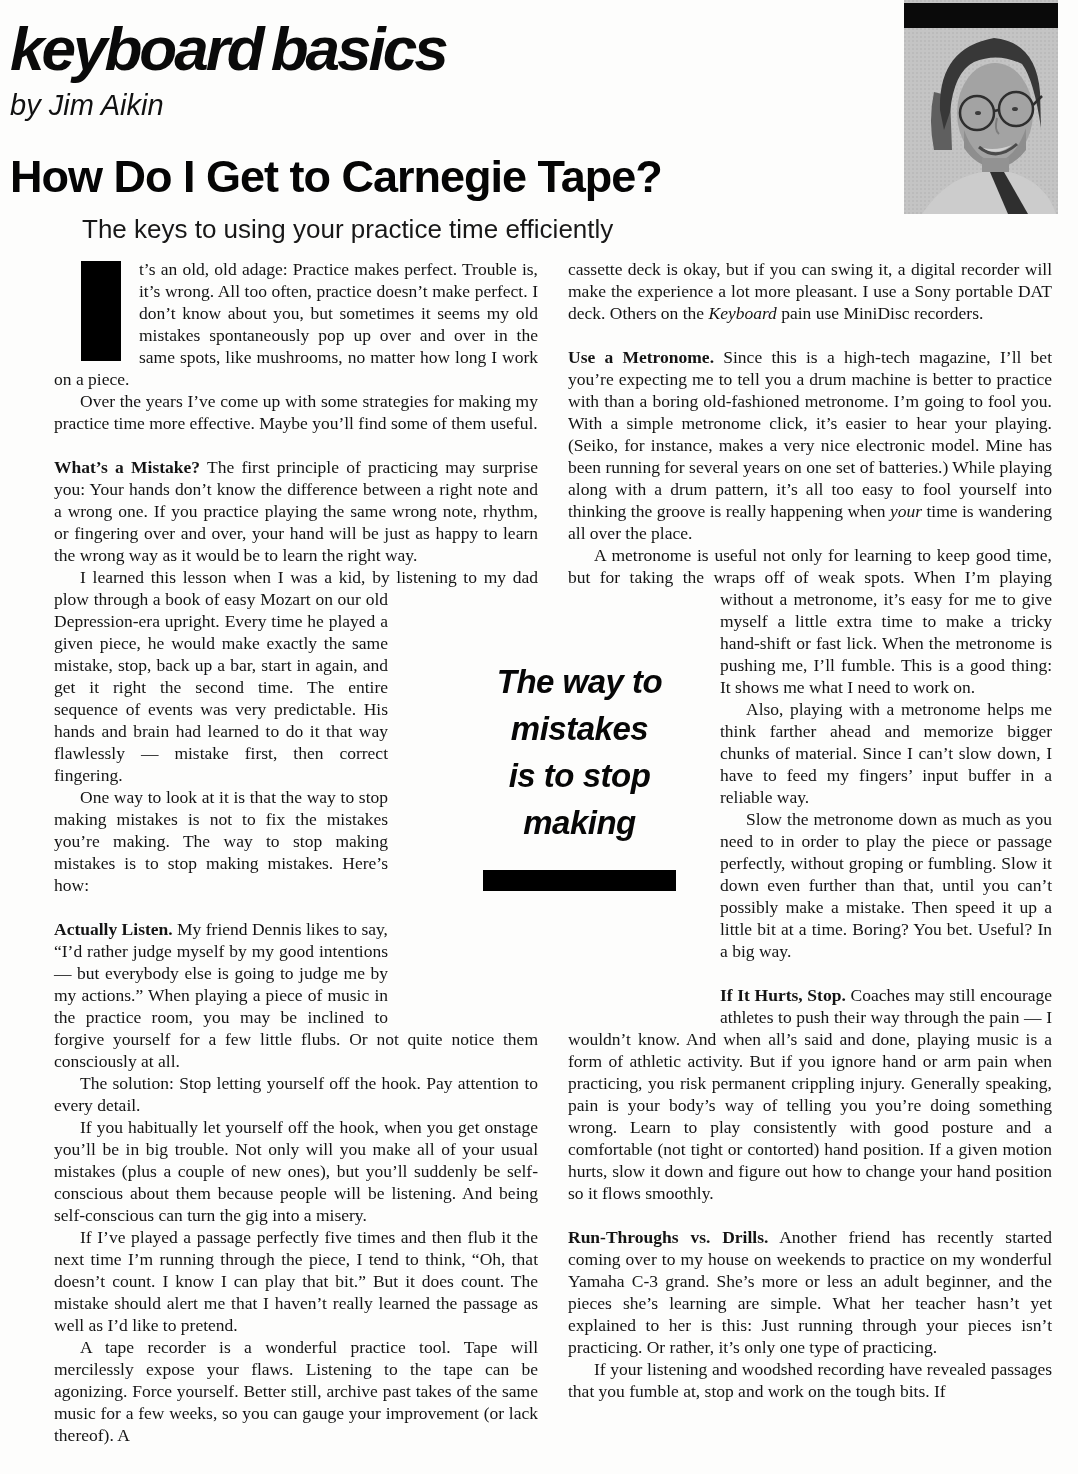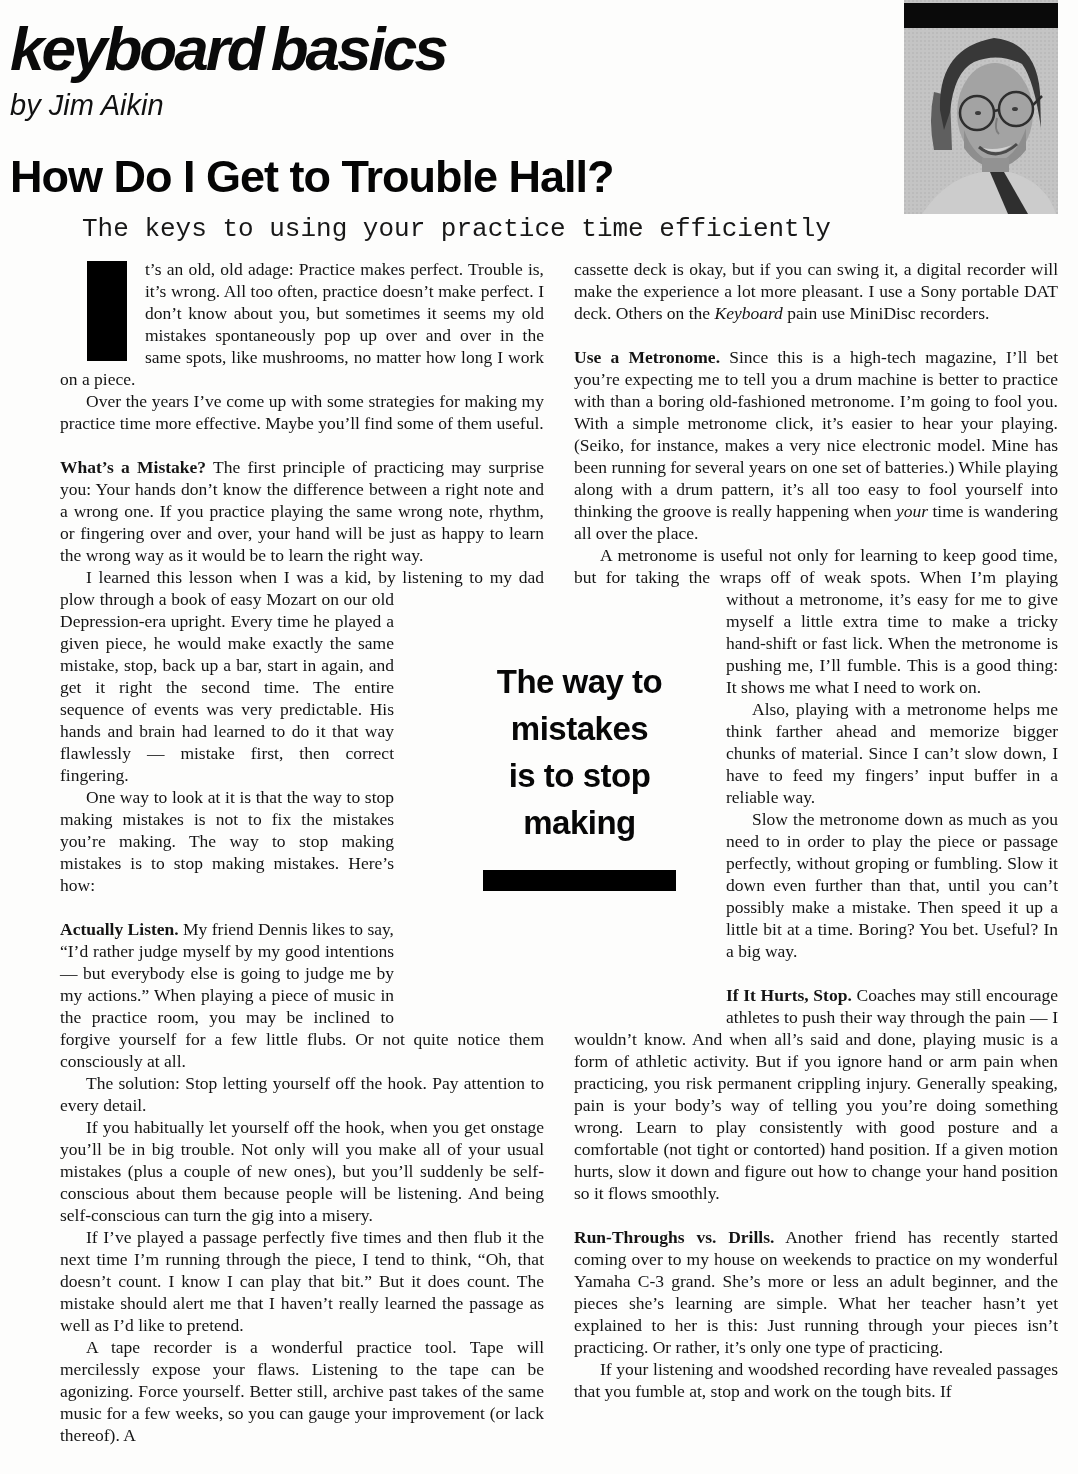--- a/index.html
+++ b/index.html
@@ -24,28 +24,28 @@
   .byline{
     font-family:"Liberation Sans", sans-serif;
     font-size:29px;line-height:1.1;margin-top:10px;color:#111;font-style:italic;
   }
   .title{
     font-family:"Liberation Sans", sans-serif;
     font-weight:bold;font-size:45px;letter-spacing:-1px;
     line-height:1;margin-top:32px;color:#050505;white-space:nowrap;
   }
   .subtitle{
-    font-family:Liberation Mono, monospace;
+    font-family:Liberation Sans, sans-serif;
     font-size:26px;margin-top:15px;margin-left:72px;color:#181818;
   }
   
   .photo{position:absolute;left:904px;top:0;width:154px;height:214px;}
   
   .cols{
-    position:absolute;left:60px;top:258px;width:998px;
+    position:absolute;left:54px;top:258px;width:998px;
     display:flex;gap:30px;
   }
   .col{
     width:488px;
     font-size:17.5px;line-height:22px;
     text-align:justify;
   }
   .col p{margin:0;}
   .col p.sp{margin-top:22px;}
   .col p.ind{text-indent:26px;}
@@ -56,35 +56,35 @@
     margin:3px 18px 2px 27px;overflow:hidden;
   }
   .dropcap-letter{opacity:0;font-size:90px;}
   .spacer-r{float:right;width:150px;height:420px;}
   .spacer-l{float:left;width:152px;height:430px;}
   
   .pullquote{
     position:absolute;left:441px;top:658px;width:277px;
     text-align:center;
     font-family:"Liberation Sans", sans-serif;
-    font-weight:bold;
+    font-weight:bold;font-style:italic;
     font-size:33px;line-height:47px;letter-spacing:-0.5px;
     color:#070707;
   }
   .pq-bar{width:193px;height:21px;background:#000;margin:24px auto 0;}
 </style>
 </head>
 <body>
 
 <div class="page">
 
   <div class="masthead">
     <div class="kicker"><span>keyboard</span><span class="w2">basics</span></div>
     <div class="byline">by Jim Aikin</div>
-    <div class="title">How Do I Get to Trouble Hall?</div>
+    <div class="title">How Do I Get to Carnegie Tape?</div>
     <div class="subtitle">The keys to using your practice time efficiently</div>
   </div>
 
   <div class="photo">
     <svg width="154" height="214" viewBox="0 0 154 214" xmlns="http://www.w3.org/2000/svg">
       <defs>
         <pattern id="dots" width="4" height="4" patternUnits="userSpaceOnUse">
           <circle cx="1" cy="1" r="0.7" fill="#000000" opacity="0.12"></circle>
         </pattern>
       </defs>

